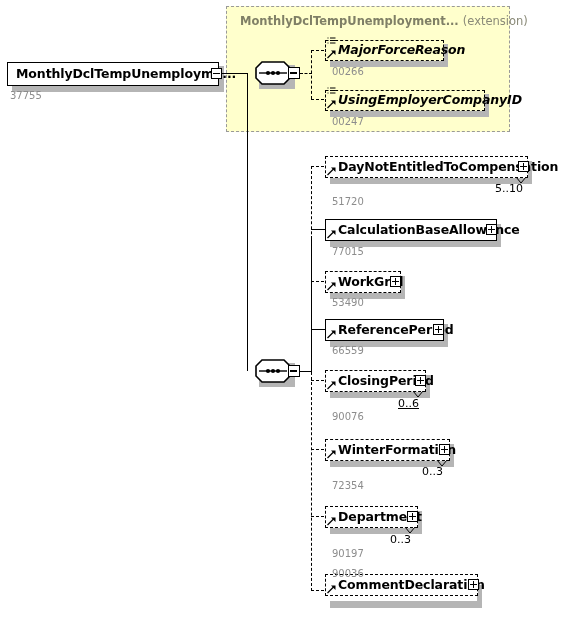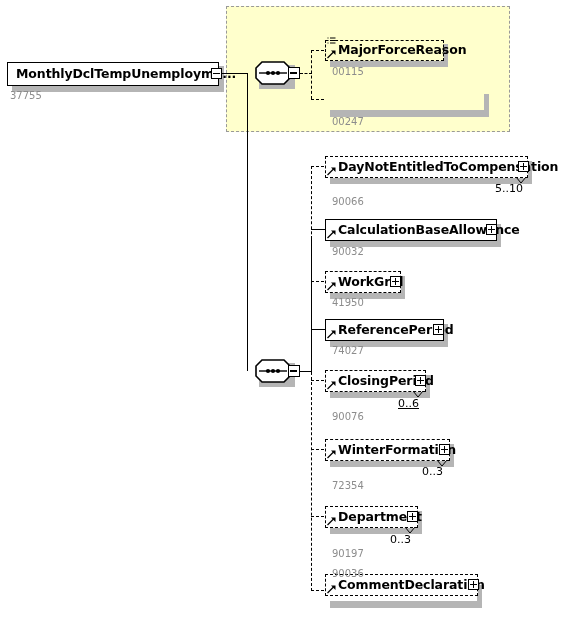--- a/index.html
+++ b/index.html
@@ -40,21 +40,21 @@
     position: absolute;
     box-sizing: border-box;
     background: #ffffff;
     height: 22px;
     display: flex;
     align-items: center;
     white-space: nowrap;
   }
   .node.solid  { border: 1.5px solid #000000; }
   .node.dashed { border: 1.5px dashed #000000; }
-  .node.onyellow { background: #ffffcc; }
+  .node.onyellow { background: #ffffcc; font-style: italic; }
   .node-shadow {
     position: absolute;
     background: #b5b5b5;
     box-sizing: border-box;
   }
   .node-label {
     font-size: 12.5px;
     font-weight: bold;
     color: #000000;
     line-height: 1;
@@ -187,20 +187,24 @@
     height: 1.5px;
     background: #000000;
   }
 </style>
 </head>
 <body>
 
 <div id="canvas">
 
   <div class="ext-box" style="left:226px; top:6px; width:284px; height:126px;"></div>
+  <div class="ext-title" style="left:240px; top:14px;">
+    <span>MonthlyDclTempUnemployment...</span>
+    <span class="ext-kind">(extension)</span>
+  </div>
 
   <div class="node-shadow" style="left:12px; top:84px; width:212px; height:8px;"></div>
   <div class="node-shadow" style="left:218px; top:66px; width:6px; height:26px;"></div>
   <div class="node solid root" style="left:7px; top:62px; width:212px; height:24px;">
     <span class="node-label">MonthlyDclTempUnemployme...</span>
   </div>
   <div class="plusbox" style="left:211px; top:68px;"></div>
   <div class="node-id" style="left:10px; top:90px;">37755</div>
 
   <div class="line-h" style="left:222px; top:73px; width:26px;"></div>
@@ -233,25 +237,40 @@
       <line x1="3" y1="3.5" x2="8.5" y2="3.5" stroke="#000" stroke-width="1"></line>
       <line x1="0.5" y1="6" x2="1.5" y2="6" stroke="#000" stroke-width="1"></line>
       <line x1="3" y1="6" x2="8.5" y2="6" stroke="#000" stroke-width="1"></line>
     </svg>
     <svg class="ref-arrow" viewBox="0 0 9 9">
       <line x1="0.5" y1="8" x2="7" y2="1.5" stroke="#000" stroke-width="1.3"></line>
       <polygon points="8.5,0.5 8.5,5 4,0.5" fill="#000000"></polygon>
     </svg>
     <span class="node-label">MajorForceReason</span>
   </div>
-  <div class="node-id" style="left:332px; top:66px;">00115</div>
+  <div class="node-id" style="left:332px; top:66px;">00266</div>
 
   <div class="dash-h" style="left:311px; top:99px; width:13px;"></div>
   <div class="node-shadow" style="left:330px; top:110px; width:159px; height:7px;"></div>
   <div class="node-shadow" style="left:484px; top:94px; width:5px; height:23px;"></div>
+  <div class="node dashed onyellow" style="left:325px; top:90px; width:160px; height:21px;">
+    <svg class="enum-mark" viewBox="0 0 9 11">
+      <line x1="0.5" y1="1" x2="1.5" y2="1" stroke="#000" stroke-width="1"></line>
+      <line x1="3" y1="1" x2="8.5" y2="1" stroke="#000" stroke-width="1"></line>
+      <line x1="0.5" y1="3.5" x2="1.5" y2="3.5" stroke="#000" stroke-width="1"></line>
+      <line x1="3" y1="3.5" x2="8.5" y2="3.5" stroke="#000" stroke-width="1"></line>
+      <line x1="0.5" y1="6" x2="1.5" y2="6" stroke="#000" stroke-width="1"></line>
+      <line x1="3" y1="6" x2="8.5" y2="6" stroke="#000" stroke-width="1"></line>
+    </svg>
+    <svg class="ref-arrow" viewBox="0 0 9 9">
+      <line x1="0.5" y1="8" x2="7" y2="1.5" stroke="#000" stroke-width="1.3"></line>
+      <polygon points="8.5,0.5 8.5,5 4,0.5" fill="#000000"></polygon>
+    </svg>
+    <span class="node-label">UsingEmployerCompanyID</span>
+  </div>
   <div class="node-id" style="left:332px; top:116px;">00247</div>
 
   <div class="seq" style="left:255px; top:359px;">
     <div class="seqshadow"></div>
     <svg class="oct" viewBox="0 0 36 24">
       <polygon points="7,1 29,1 35,7 35,17 29,23 7,23 1,17 1,7" fill="#ffffff" stroke="#000000" stroke-width="1.6"></polygon>
       <line x1="4" y1="12" x2="32" y2="12" stroke="#000000" stroke-width="1.4"></line>
       <circle cx="13" cy="12" r="2.1" fill="#000000"></circle>
       <circle cx="18" cy="12" r="2.1" fill="#000000"></circle>
       <circle cx="23" cy="12" r="2.1" fill="#000000"></circle>
@@ -273,60 +292,60 @@
       <line x1="0.5" y1="8" x2="7" y2="1.5" stroke="#000" stroke-width="1.3"></line>
       <polygon points="8.5,0.5 8.5,5 4,0.5" fill="#000000"></polygon>
     </svg>
     <span class="node-label">DayNotEntitledToCompensation</span>
   </div>
   <div class="plusbox plus" style="left:518px; top:161px;"></div>
   <svg style="position:absolute; left:515px; top:177px; width:12px; height:8px;" viewBox="0 0 12 8">
     <polyline points="1,0 6,6 11,0" fill="none" stroke="#000000" stroke-width="1"></polyline>
   </svg>
   <div class="occurs" style="left:495px; top:182px;">5..10</div>
-  <div class="node-id" style="left:332px; top:196px;">90066</div>
+  <div class="node-id" style="left:332px; top:196px;">51720</div>
 
   <div class="line-h" style="left:311px; top:229px; width:14px;"></div>
   <div class="node-shadow" style="left:330px; top:240px; width:171px; height:7px;"></div>
   <div class="node-shadow" style="left:496px; top:224px; width:5px; height:23px;"></div>
   <div class="node solid" style="left:325px; top:219px; width:172px; height:22px;">
     <svg class="ref-arrow" viewBox="0 0 9 9">
       <line x1="0.5" y1="8" x2="7" y2="1.5" stroke="#000" stroke-width="1.3"></line>
       <polygon points="8.5,0.5 8.5,5 4,0.5" fill="#000000"></polygon>
     </svg>
     <span class="node-label">CalculationBaseAllowance</span>
   </div>
   <div class="plusbox plus" style="left:486px; top:224px;"></div>
-  <div class="node-id" style="left:332px; top:246px;">90032</div>
+  <div class="node-id" style="left:332px; top:246px;">77015</div>
 
   <div class="dash-h" style="left:311px; top:281px; width:13px;"></div>
   <div class="node-shadow" style="left:330px; top:292px; width:75px; height:7px;"></div>
   <div class="node-shadow" style="left:400px; top:276px; width:5px; height:23px;"></div>
   <div class="node dashed" style="left:325px; top:271px; width:76px; height:22px;">
     <svg class="ref-arrow" viewBox="0 0 9 9">
       <line x1="0.5" y1="8" x2="7" y2="1.5" stroke="#000" stroke-width="1.3"></line>
       <polygon points="8.5,0.5 8.5,5 4,0.5" fill="#000000"></polygon>
     </svg>
     <span class="node-label">WorkGrid</span>
   </div>
   <div class="plusbox plus" style="left:390px; top:276px;"></div>
-  <div class="node-id" style="left:332px; top:297px;">41950</div>
+  <div class="node-id" style="left:332px; top:297px;">53490</div>
 
   <div class="line-h" style="left:311px; top:329px; width:14px;"></div>
   <div class="node-shadow" style="left:330px; top:340px; width:118px; height:7px;"></div>
   <div class="node-shadow" style="left:443px; top:324px; width:5px; height:23px;"></div>
   <div class="node solid" style="left:325px; top:319px; width:119px; height:22px;">
     <svg class="ref-arrow" viewBox="0 0 9 9">
       <line x1="0.5" y1="8" x2="7" y2="1.5" stroke="#000" stroke-width="1.3"></line>
       <polygon points="8.5,0.5 8.5,5 4,0.5" fill="#000000"></polygon>
     </svg>
     <span class="node-label">ReferencePeriod</span>
   </div>
   <div class="plusbox plus" style="left:433px; top:324px;"></div>
-  <div class="node-id" style="left:332px; top:345px;">74027</div>
+  <div class="node-id" style="left:332px; top:345px;">66559</div>
 
   <div class="dash-h" style="left:311px; top:380px; width:13px;"></div>
   <div class="node-shadow" style="left:330px; top:391px; width:100px; height:7px;"></div>
   <div class="node-shadow" style="left:425px; top:375px; width:5px; height:23px;"></div>
   <div class="node dashed" style="left:325px; top:370px; width:101px; height:22px;">
     <svg class="ref-arrow" viewBox="0 0 9 9">
       <line x1="0.5" y1="8" x2="7" y2="1.5" stroke="#000" stroke-width="1.3"></line>
       <polygon points="8.5,0.5 8.5,5 4,0.5" fill="#000000"></polygon>
     </svg>
     <span class="node-label">ClosingPeriod</span>

